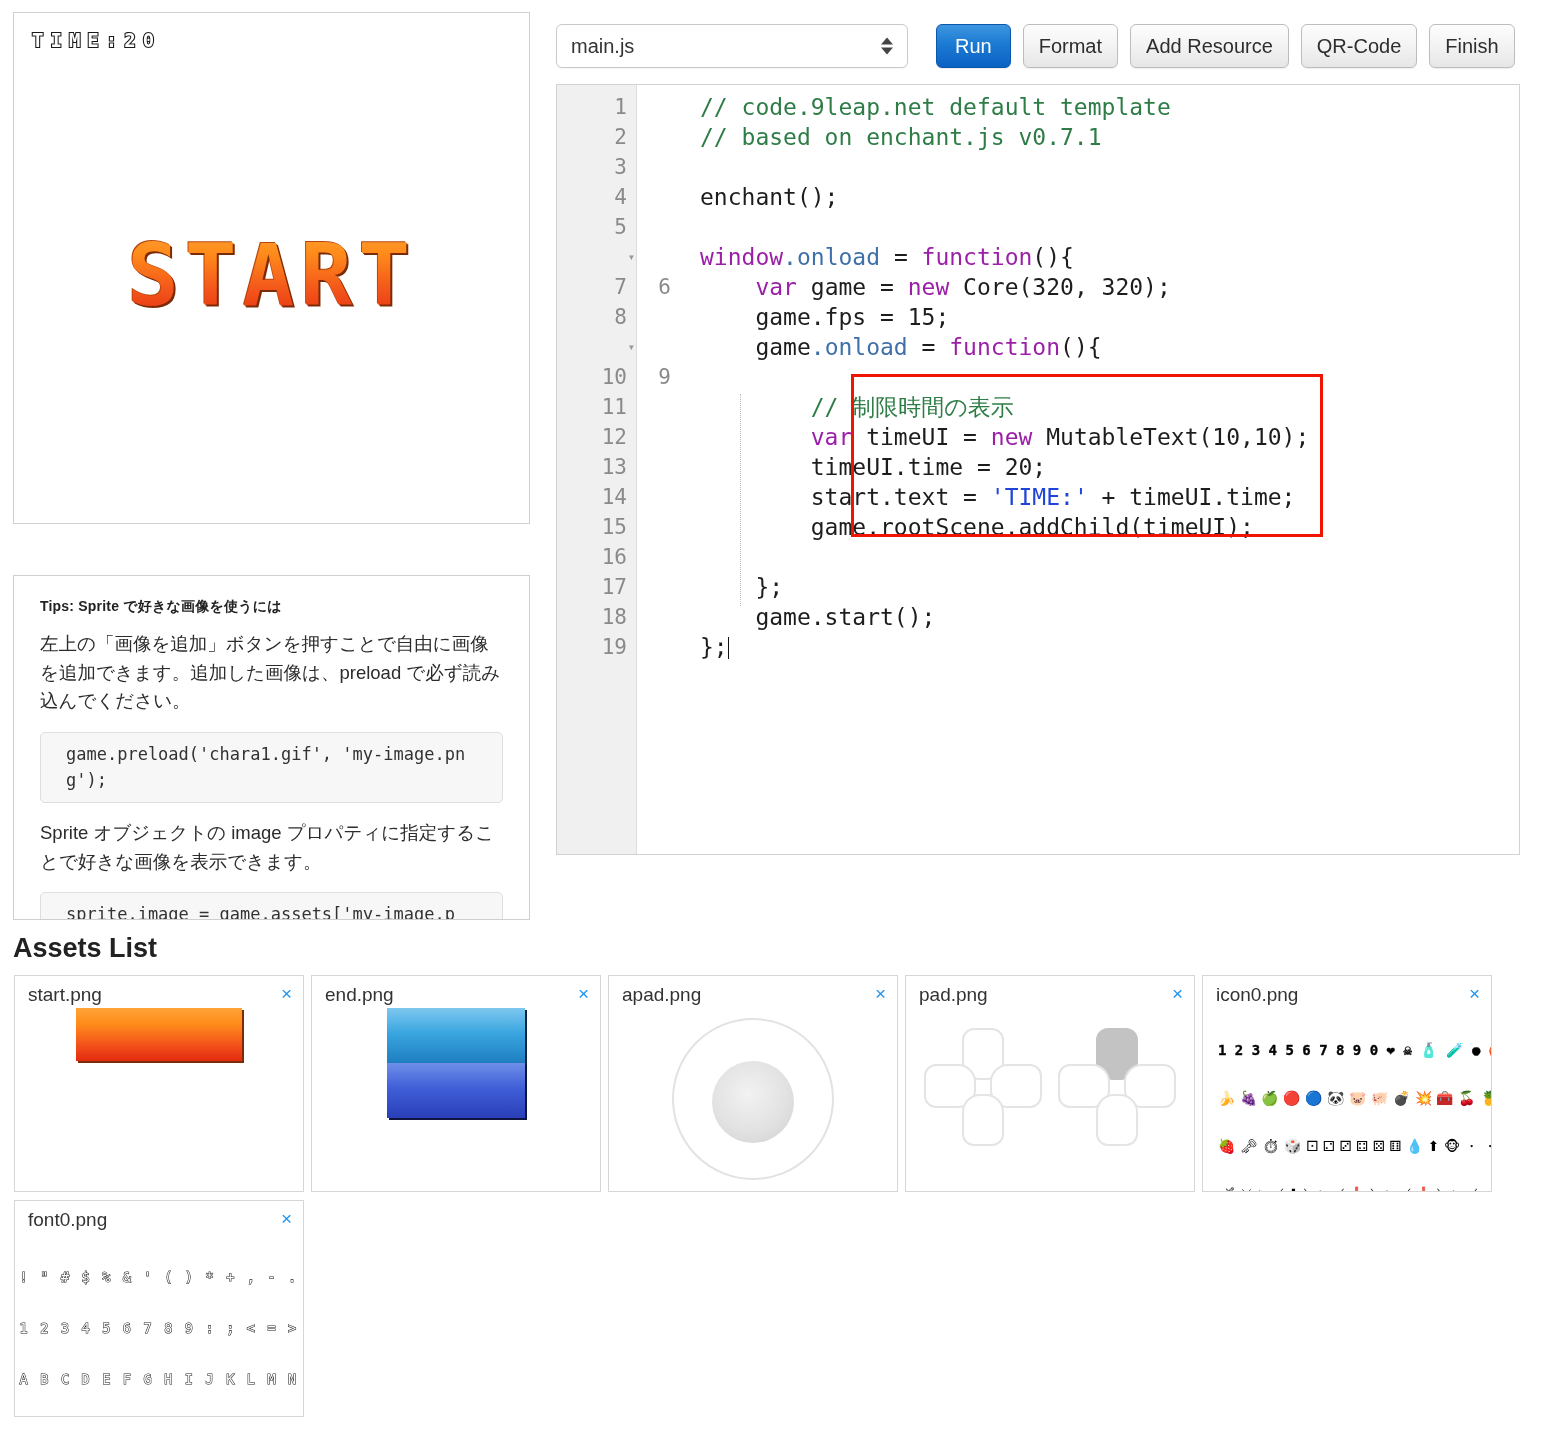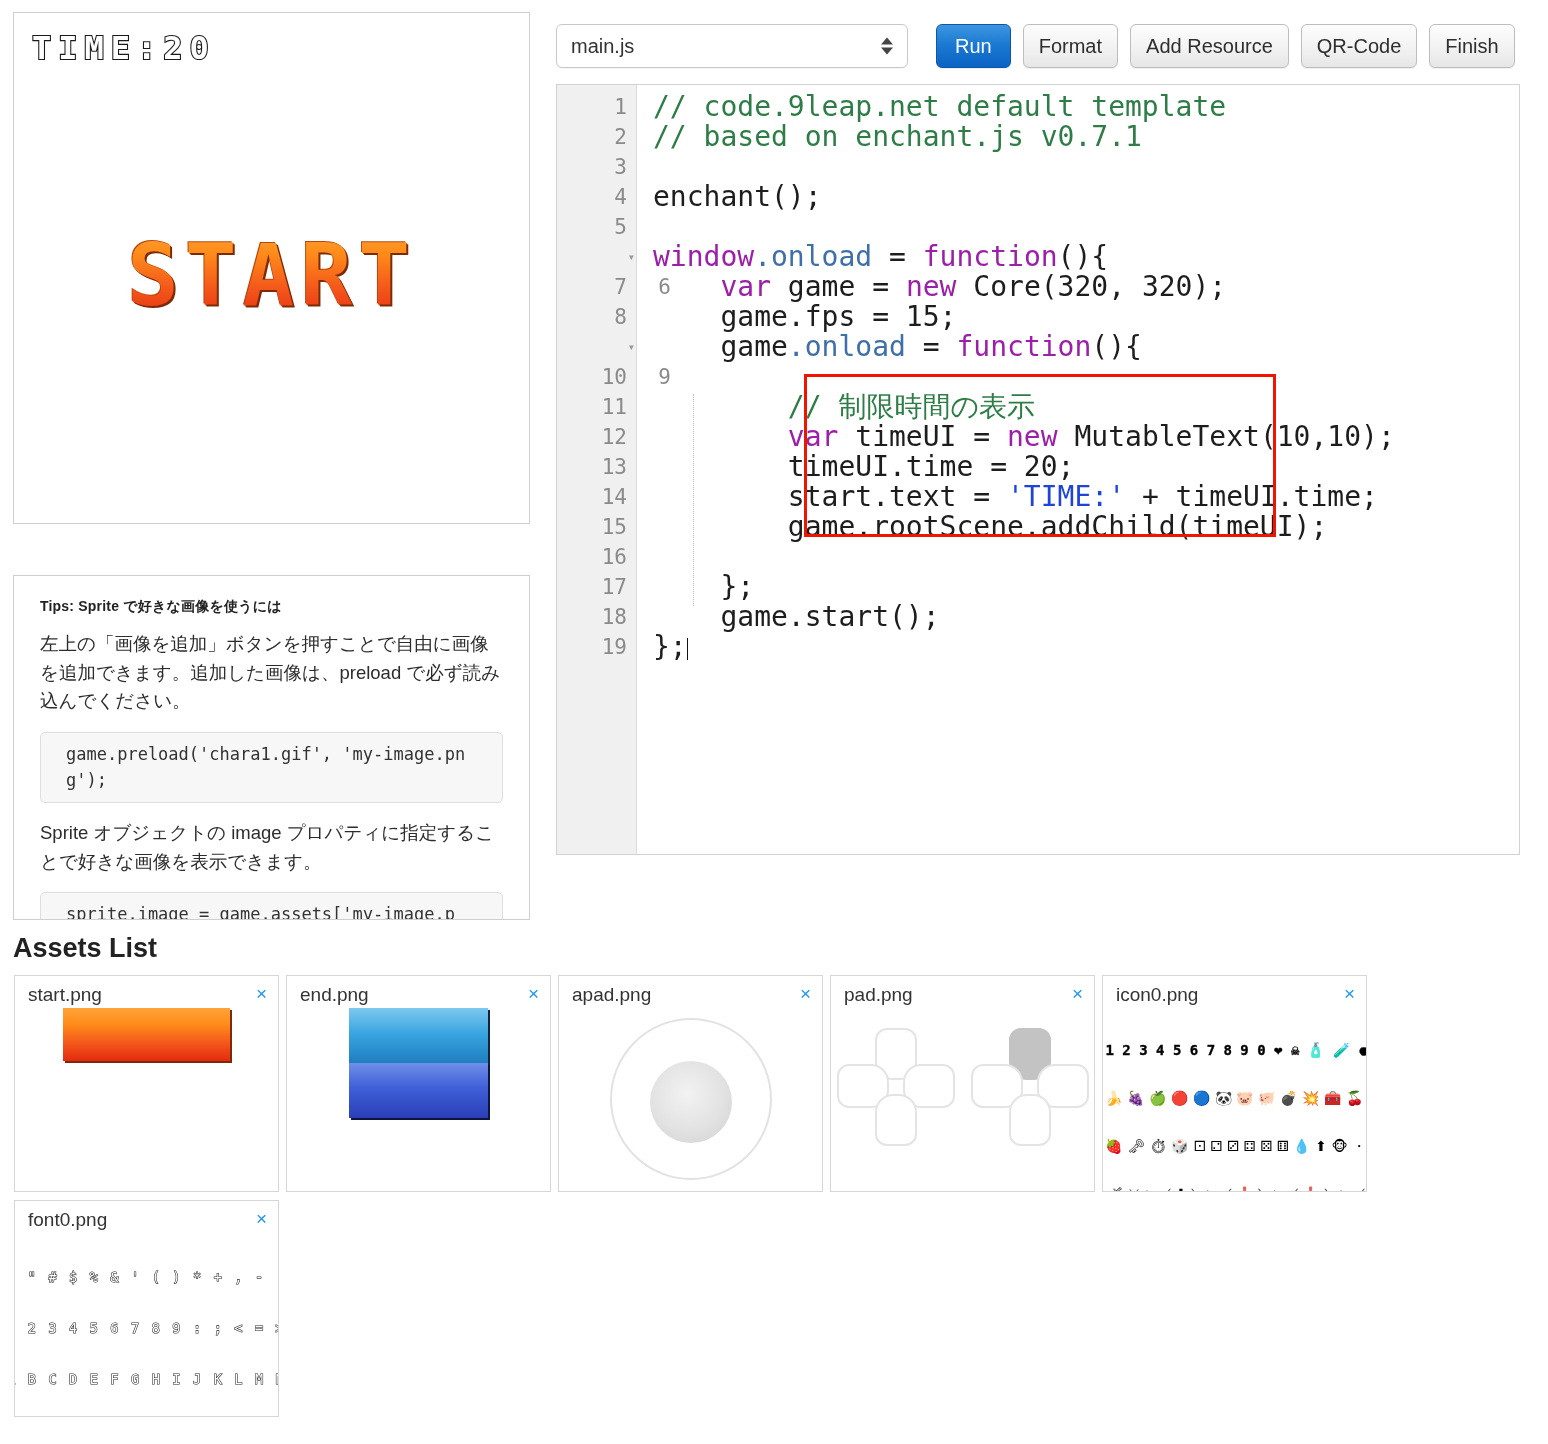--- a/index.html
+++ b/index.html
@@ -14,21 +14,21 @@
 
   
   .preview-panel {
     position: absolute; left: 13px; top: 12px;
     width: 517px; height: 512px;
     border: 1px solid #cfcfcf; background: #fff;
   }
   .preview-time {
     position: absolute; left: 18px; top: 16px;
     font-family: "DejaVu Sans Mono", monospace;
-    font-size: 32px; font-weight: bold;
+    font-size: 19px; font-weight: bold;
     letter-spacing: 7px;
     color: #ffffff;
     -webkit-text-stroke: 2.2px #1a1a1a;
     paint-order: stroke fill;
     white-space: pre;
   }
   .start-logo {
     position: absolute; left: 0; right: 0; top: 212px;
     text-align: center;
     font-family: "DejaVu Sans Mono", monospace;
@@ -131,21 +131,21 @@
     white-space: pre;
   }
   .gline .fold {
     position: absolute; right: 1px; top: 0; line-height: 30px;
     font-size: 12px; color: #999;
   }
   .code {
     flex: 1; position: relative;
     padding: 7px 0 0 16px;
     font-family: "DejaVu Sans Mono", monospace;
-    font-size: 28px; color: #1d1d1d;
+    font-size: 23px; color: #1d1d1d; margin-left: 47px;
   }
   .cline { height: 30px; line-height: 30px; white-space: pre; }
   .kw   { color: #9b1fa8; }      
   .cmt  { color: #2e7d47; }      
   .prop { color: #3f6fa8; }      
   .str  { color: #1f44d8; }
   .indent-guide {
     position: absolute; left: 56px; top: 309px;
     width: 0; height: 212px;
     border-left: 1px dotted #bdbdbd;
@@ -165,21 +165,21 @@
   .assets-title {
     position: absolute; left: 13px; top: 933px;
     font-size: 27px; font-weight: bold; color: #222;
   }
   .assets-grid {
     position: absolute; left: 14px; top: 975px;
     width: 1520px;
     display: flex; flex-wrap: wrap; gap: 0;
   }
   .asset-card {
-    width: 265px; height: 217px;
+    width: 290px; height: 217px;
     border: 1px solid #d6d6d6; background: #fff;
     margin-right: 7px; margin-bottom: 8px;
     position: relative; overflow: hidden;
   }
   .asset-name {
     position: absolute; left: 13px; top: 8px;
     font-size: 19px; color: #333;
   }
   .asset-close {
     position: absolute; right: 11px; top: 8px;

